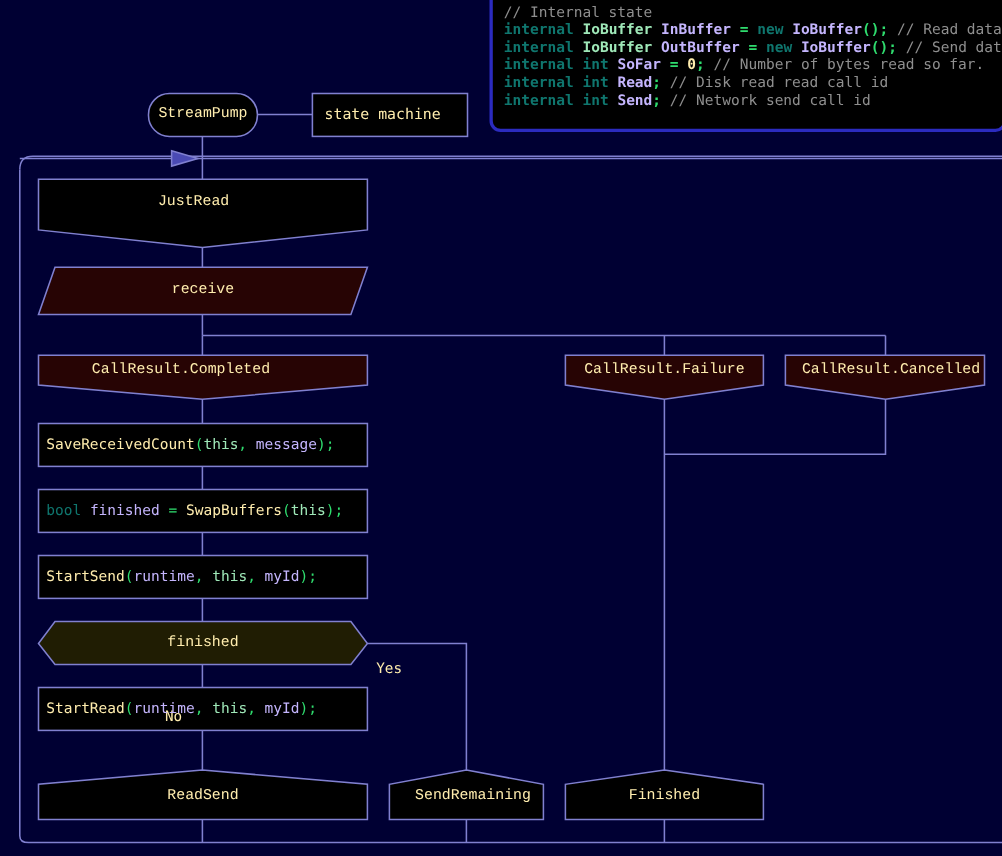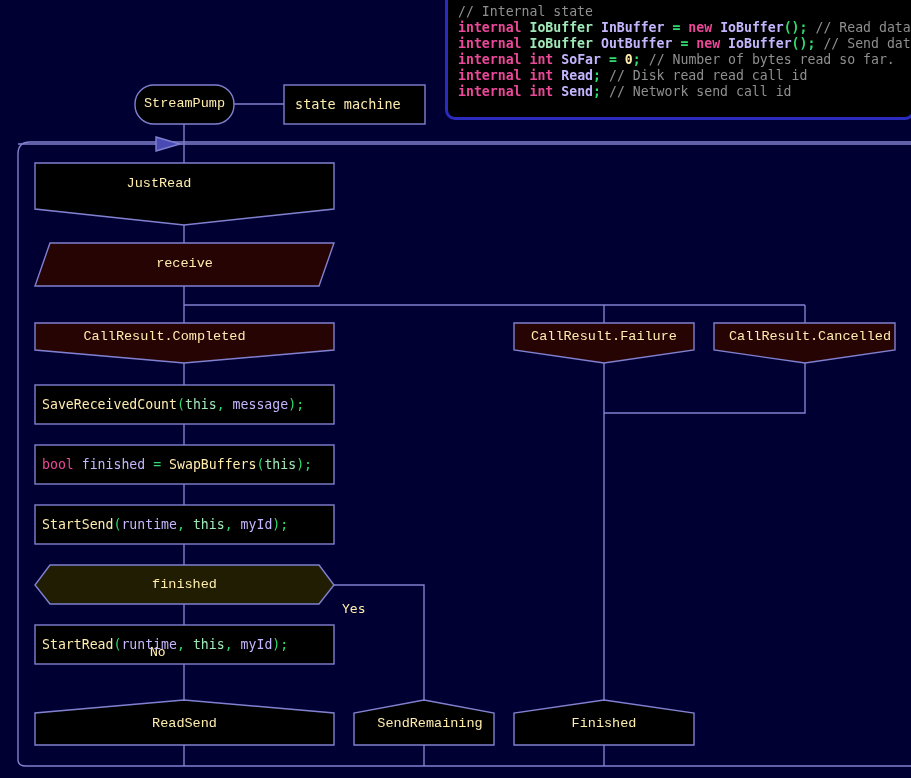--- a/index.html
+++ b/index.html
@@ -53,21 +53,21 @@
   }
   #codeblock .lines {
     padding: 13px 0 0 10px;
     font-size: 13.2px;
     line-height: 16.1px;
     white-space: pre;
     font-family: "DejaVu Sans Mono", "Liberation Mono", monospace;
     font-weight: bold;
   }
   .c-com  { color: #8f8f8f; font-weight: normal;}
-  .c-kw   { color: #ec4899; }
+  .c-kw   { color: #0f766e; }
   .c-type { color: #9fe8b8; }
   .c-id   { color: #c4b5fd; }
   .c-op   { color: #2fdc6e; }
   .c-num  { color: #ffedae; }
   .c-fn   { color: #ffedae; }
 
   
   svg#shapes {
     position: absolute;
     left: 0; top: 0;
@@ -173,21 +173,21 @@
 
     <line class="ln" x1="184" y1="745" x2="184" y2="766"></line>
     <line class="ln" x1="424" y1="745" x2="424" y2="766"></line>
     <line class="ln" x1="604" y1="745" x2="604" y2="766"></line>
   </svg>
 
   <div class="node-label center" style="left:135px; top:96px; width:99px;">StreamPump</div>
 
   <div class="node-label" style="left:295px; top:96px;">state machine</div>
 
-  <div class="node-label center" style="left:21px; top:176px; width:276px;text-align:center;">JustRead</div>
+  <div class="node-label center" style="left:38px; top:176px; width:276px;text-align:center;">JustRead</div>
 
   <div class="node-label center" style="left:35px; top:256px; width:299px;">receive</div>
 
   <div class="node-label center" style="left:35px; top:329px; width:259px;">CallResult.Completed</div>
 
   <div class="node-label center" style="left:514px; top:329px; width:180px;">CallResult.Failure</div>
 
   <div class="node-label center" style="left:714px; top:329px; width:192px;">CallResult.Cancelled</div>
 
   <div class="node-label center" style="left:35px; top:577px; width:299px;">finished</div>

